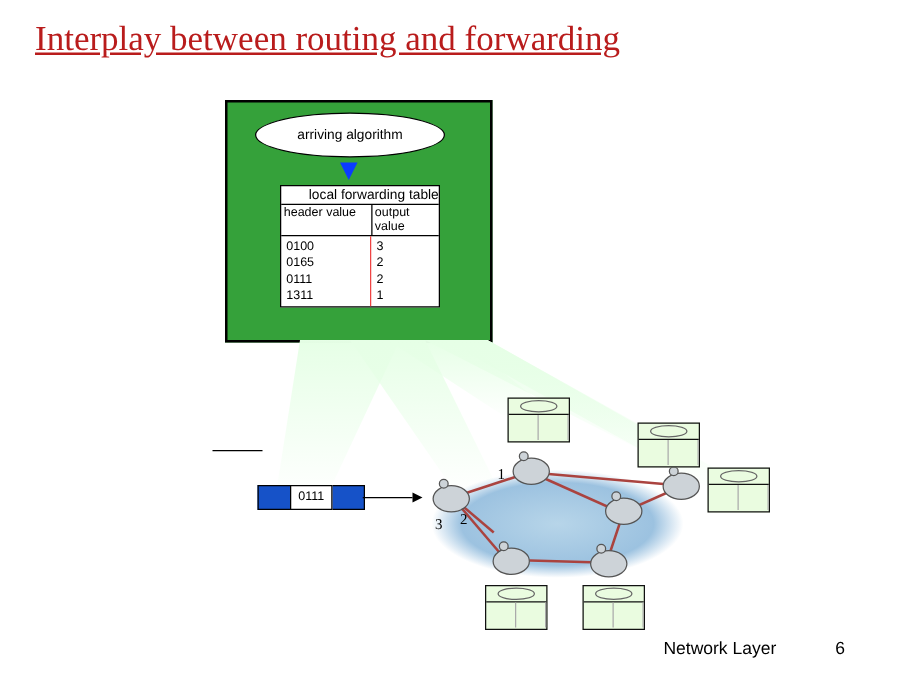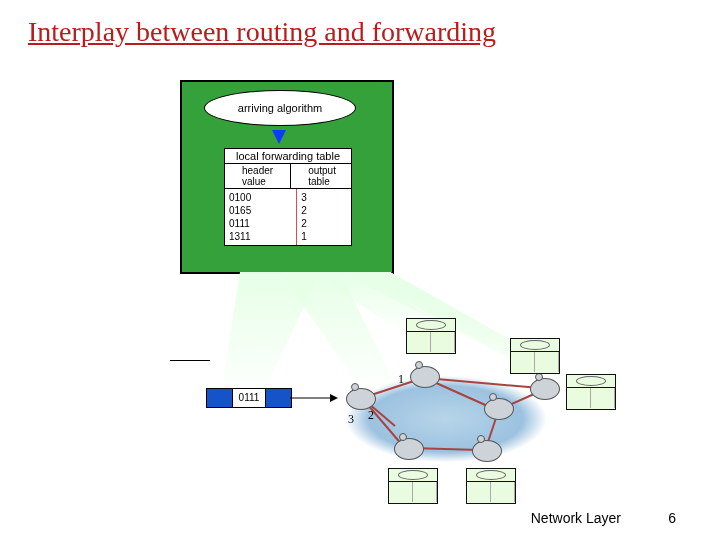--- a/index.html
+++ b/index.html
@@ -3,23 +3,23 @@
 <meta charset="utf-8">
 <style>
   html,body{margin:0;padding:0;width:720px;height:540px;background:#fff;font-family:Arial,Helvetica,sans-serif;overflow:hidden}
   .slide{position:relative;width:720px;height:540px}
   .title{position:absolute;left:28px;top:16px;font-family:"Comic Sans MS","Comic Sans",cursive;font-size:28px;color:#b91c1c;text-decoration:underline}
   
   .rbox{position:absolute;left:180px;top:80px;width:210px;height:190px;background:#35a13a;border:2px solid #000}
   .algo{position:absolute;left:22px;top:8px;width:150px;height:34px;border-radius:50%;background:#fff;border:1px solid #000;font-size:11px;text-align:center;line-height:34px}
   .arrow-down{position:absolute;left:90px;top:48px;width:0;height:0;border-left:7px solid transparent;border-right:7px solid transparent;border-top:14px solid #0b3bff}
   .ft{position:absolute;left:42px;top:66px;width:126px;background:#fff;border:1px solid #000}
-  .ft-title{font-size:11px;text-align:right;border-bottom:1px solid #000;padding:1px 11px}
+  .ft-title{font-size:11px;text-align:right;border-bottom:1px solid #000;padding:1px 0}
   .ft-head{display:flex;border-bottom:1px solid #000}
-  .ft-head div{font-size:10px;padding:1px 17px}
+  .ft-head div{font-size:10px;padding:1px 2px}
   .ft-h1{width:58%;border-right:1px solid #000}
   .ft-h2{width:42%}
   .ft-body{display:flex}
   .ft-col{font-size:10px;padding:2px 4px;line-height:13px}
   .ft-c1{width:58%;border-right:1px solid #ef4444}
   .ft-c2{width:42%}
   
   .arr-label{position:absolute;left:34px;top:332px;width:140px;font-size:12px;line-height:14px}
   .arr-line{position:absolute;left:170px;top:360px;width:40px;height:1px;background:#000}
   
@@ -47,21 +47,21 @@
 
 <div class="title">Interplay between routing and forwarding</div>
 
 <div class="rbox">
   <div class="algo">arriving algorithm</div>
   <div class="arrow-down"></div>
   <div class="ft">
     <div class="ft-title">local forwarding table</div>
     <div class="ft-head">
       <div class="ft-h1">header value</div>
-      <div class="ft-h2">output table</div>
+      <div class="ft-h2">output value</div>
     </div>
     <div class="ft-body">
       <div class="ft-col ft-c1">
         <div>0100</div>
         <div>0165</div>
         <div>0111</div>
         <div>1311</div>
       </div>
       <div class="ft-col ft-c2">
         <div>3</div>

